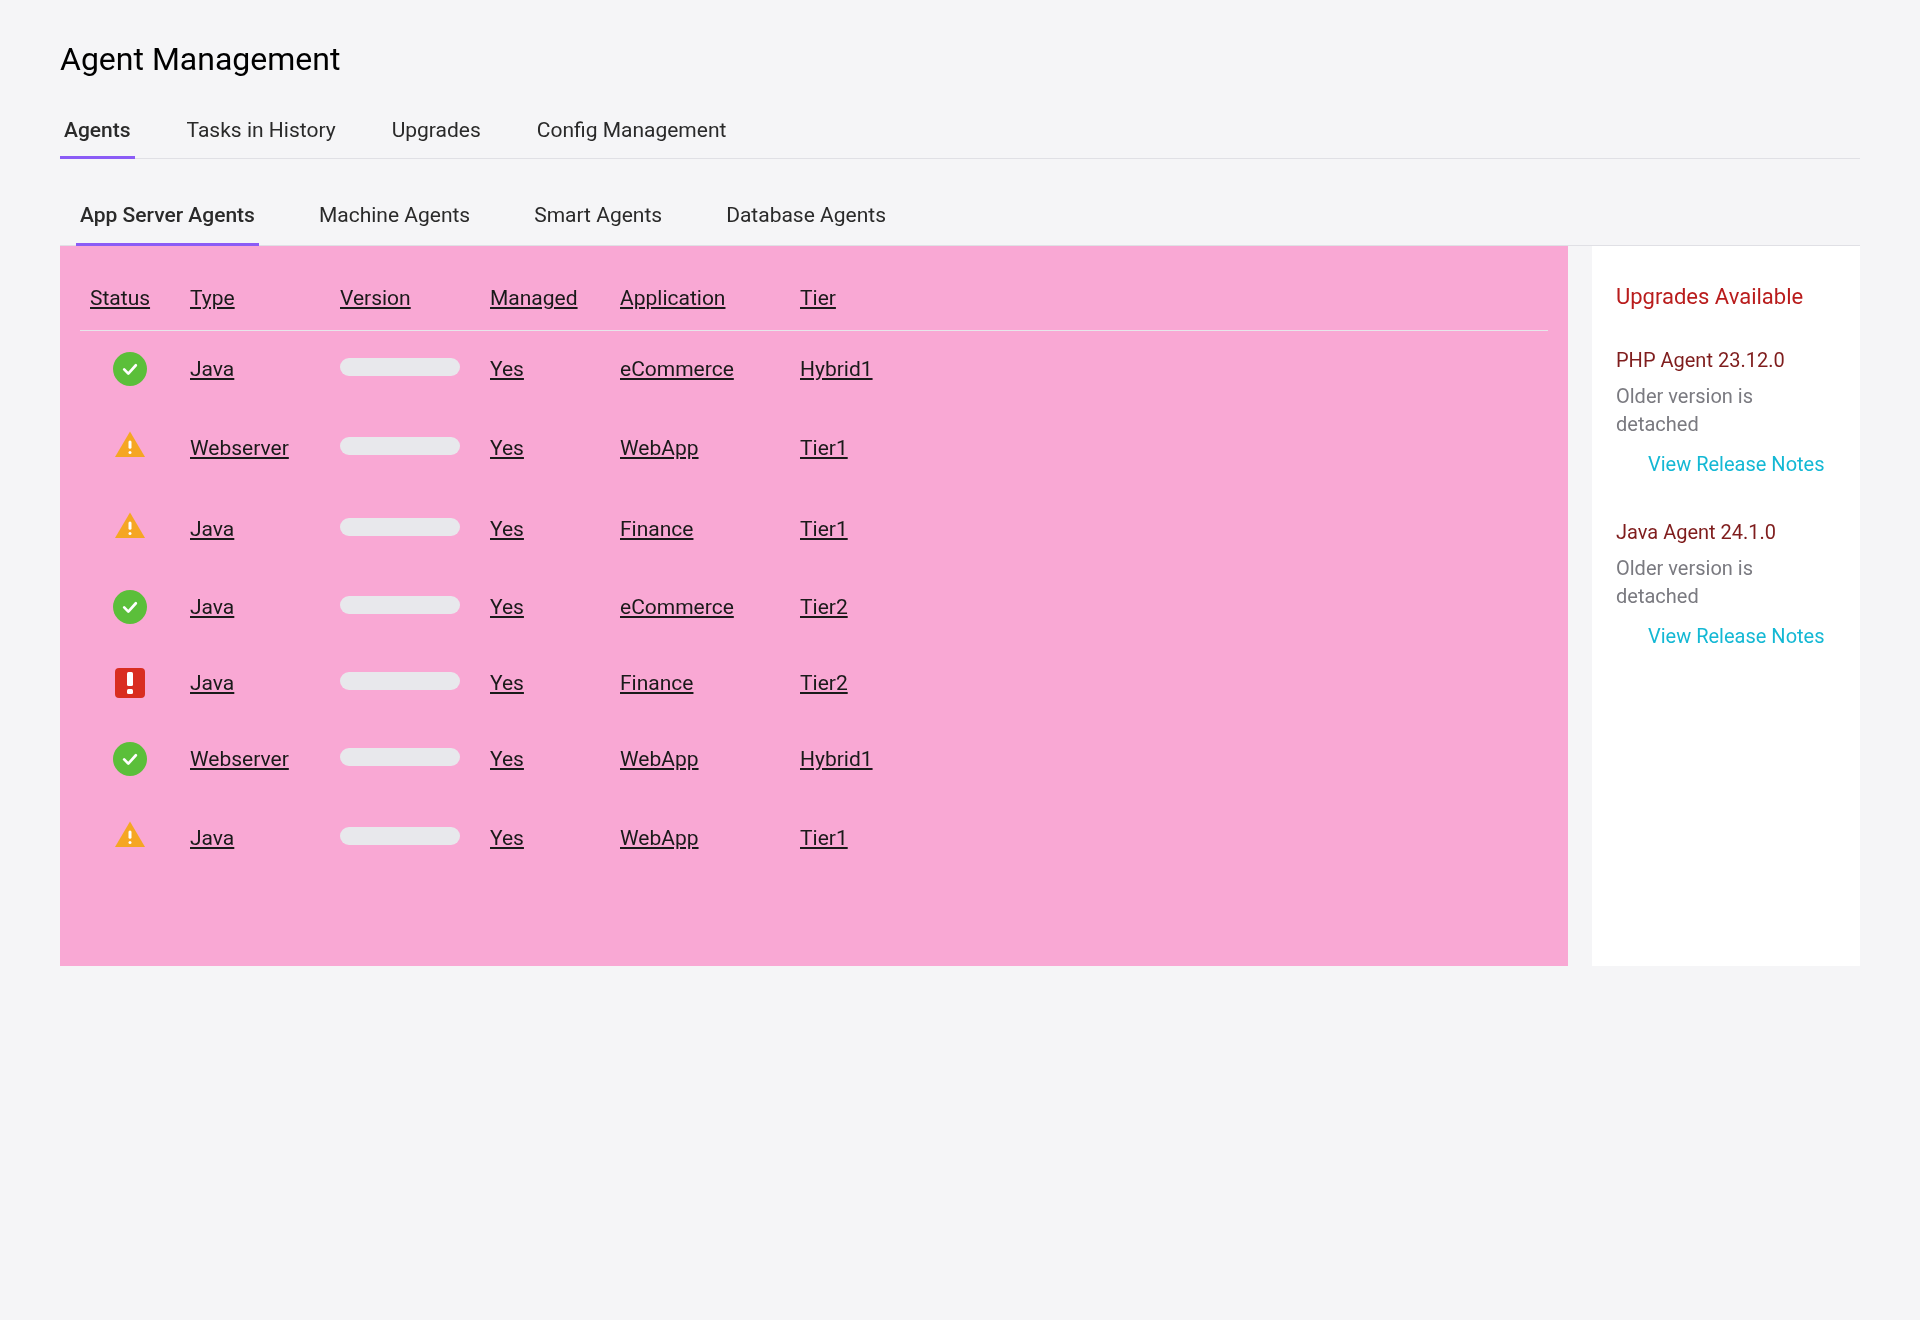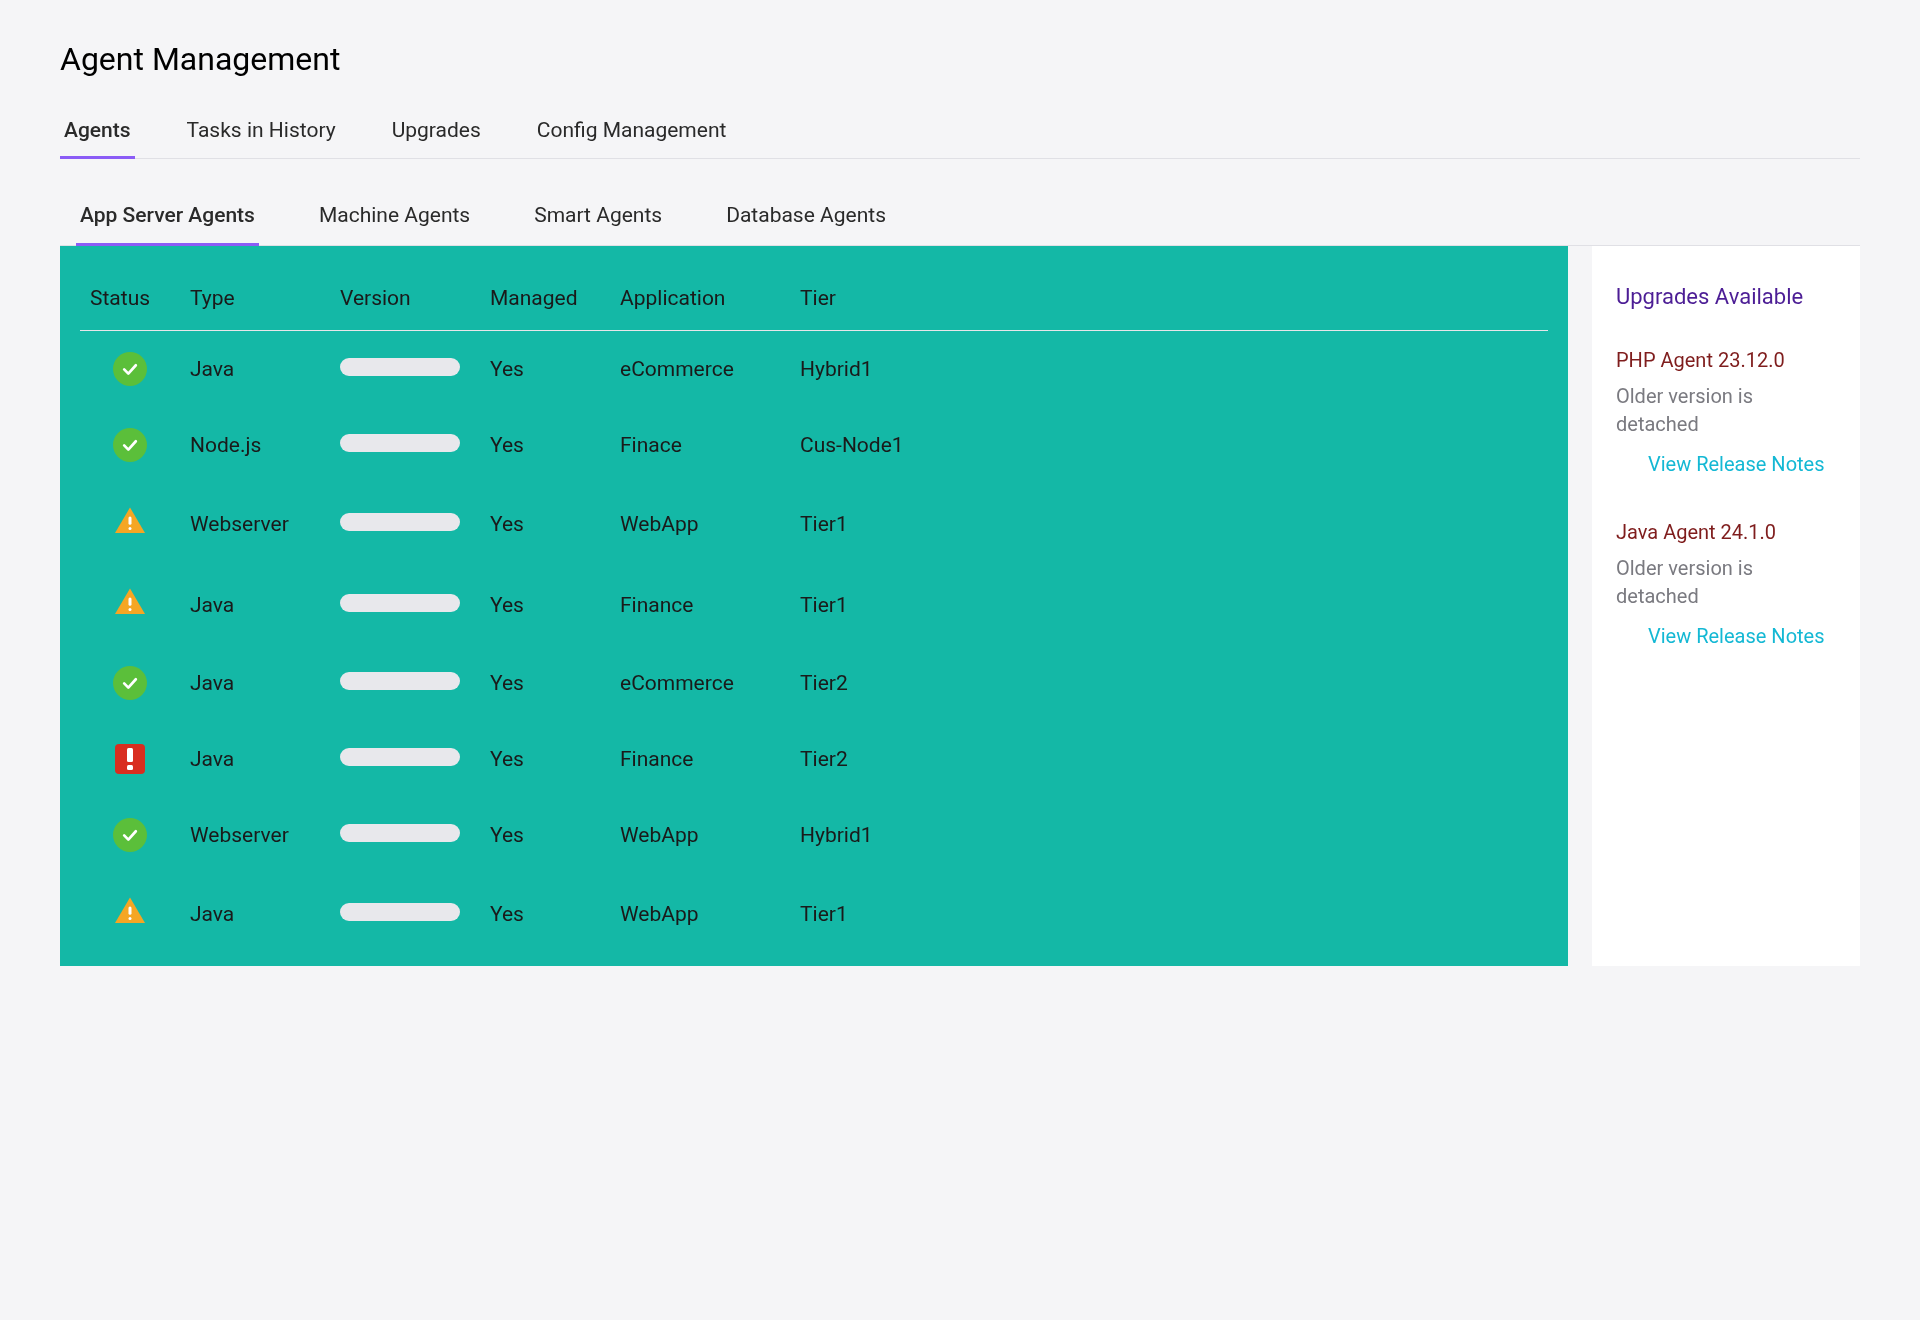--- a/index.html
+++ b/index.html
@@ -56,24 +56,25 @@
     .sub-tab.active {
       border-bottom-color: #8b5cf6;
       font-weight: 500;
     }
     .content-row {
       display: flex;
       gap: 24px;
       align-items: stretch;
     }
     .table-panel {
-      background: #14b8a6;
+      background: #f9a8d4;
       flex: 1;
       padding: 32px 20px 0 20px;
       min-height: 720px;
+      text-decoration: underline;
     }
     .side-panel {
       width: 268px;
       background: #fff;
       padding: 36px 24px 0 24px;
       min-height: 720px;
     }
     table {
       width: 100%;
       border-collapse: collapse;
@@ -135,21 +136,21 @@
     }
     .version-pill {
       width: 120px;
       height: 18px;
       background: #e8e8ec;
       border-radius: 10px;
       display: inline-block;
     }
     .side-title {
       font-size: 22px;
-      color: #4c1d95;
+      color: #b91c1c;
       font-weight: 400;
       line-height: 1.35;
       margin-bottom: 36px;
     }
     .upgrade-item {
       margin-bottom: 44px;
     }
     .upgrade-name {
       font-size: 20px;
       color: #7f1d1d;
@@ -213,34 +214,20 @@
                   <svg viewBox="0 0 24 24" fill="none">
                     <path d="M5 12.5L10 17.5L19 7.5" stroke="#fff" stroke-width="3.2" stroke-linecap="round" stroke-linejoin="round"></path>
                   </svg>
                 </span>
               </span></td>
             <td>Java</td>
             <td><span class="version-pill"></span></td>
             <td>Yes</td>
             <td>eCommerce</td>
             <td>Hybrid1</td>
-          </tr>
-          <tr>
-            <td class="status-cell"><span class="status-icon">
-                <span class="check-circle">
-                  <svg viewBox="0 0 24 24" fill="none">
-                    <path d="M5 12.5L10 17.5L19 7.5" stroke="#fff" stroke-width="3.2" stroke-linecap="round" stroke-linejoin="round"></path>
-                  </svg>
-                </span>
-              </span></td>
-            <td>Node.js</td>
-            <td><span class="version-pill"></span></td>
-            <td>Yes</td>
-            <td>Finace</td>
-            <td>Cus-Node1</td>
           </tr>
           <tr>
             <td class="status-cell"><span class="status-icon warn-triangle">
                 <svg viewBox="0 0 24 24" fill="none">
                   <path d="M12 3 L22 20 L2 20 Z" fill="#f5a623"></path>
                   <rect x="11" y="9" width="2" height="5.5" rx="1" fill="#fff"></rect>
                   <rect x="11" y="16" width="2" height="2" rx="1" fill="#fff"></rect>
                 </svg>
               </span></td>
             <td>Webserver</td>

